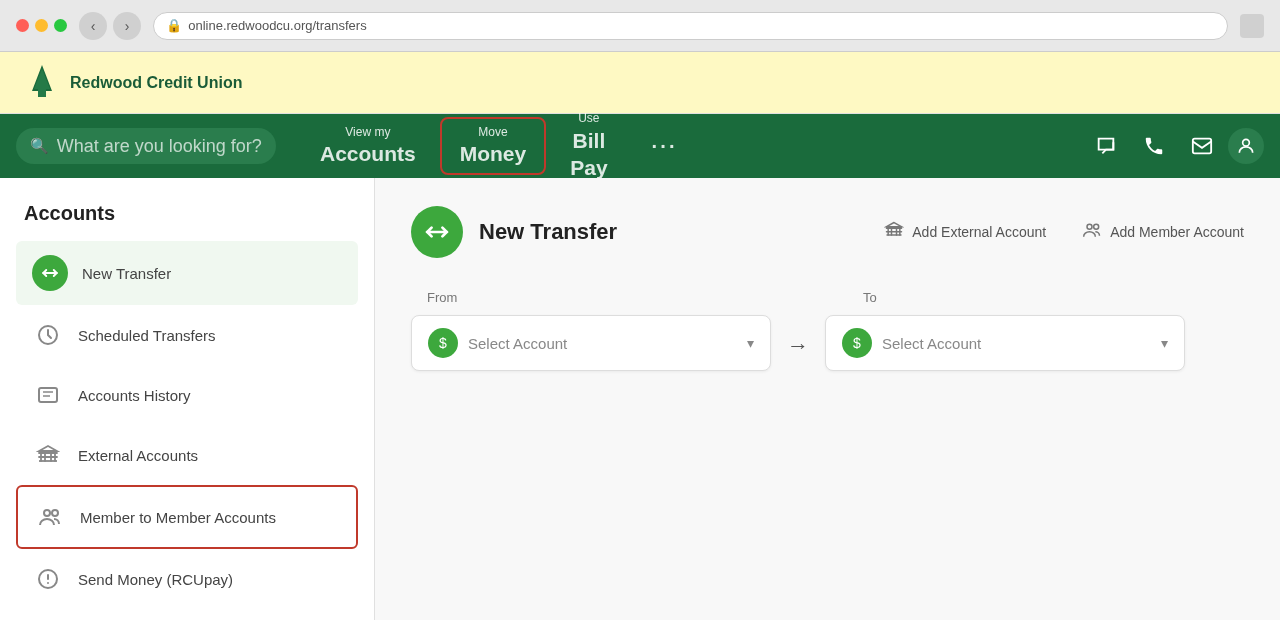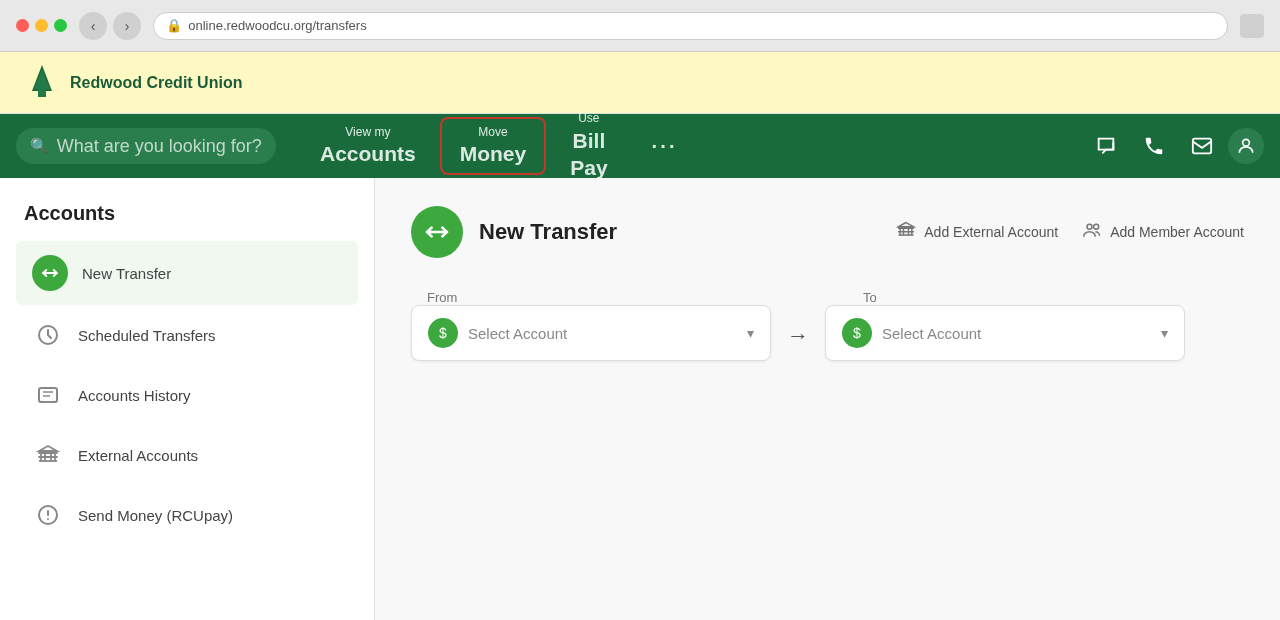--- a/index.html
+++ b/index.html
@@ -194,38 +194,39 @@
       font-size: 22px;
     }
     .main-title {
       font-size: 22px;
       font-weight: 600;
       color: #222;
     }
     .header-actions {
       display: flex;
       align-items: center;
-      gap: 24px;
+      gap: 36px;
     }
     .action-link {
       display: flex;
       align-items: center;
       gap: 8px;
       color: #555;
       font-size: 14px;
       cursor: pointer;
       text-decoration: none;
     }
     .action-icon { font-size: 18px; color: #888; }
 
     
     .transfer-form { margin-top: 8px; }
     .form-labels {
       display: flex;
       gap: 16px;
+      margin-bottom: 10px;
     }
     .form-label {
       font-size: 13px;
       color: #777;
     }
     .form-label.from { margin-left: 16px; width: 360px; }
     .form-label.to { margin-left: 60px; }
 
     .form-row {
       display: flex;
@@ -393,20 +394,31 @@
       <div class="sidebar-item">
         <div class="sidebar-icon gray">
           <svg width="24" height="24" viewBox="0 0 24 24" fill="none">
             <path d="M3 10h18M3 14h18M12 3L3 8h18L12 3zM5 10v8M9 10v8M15 10v8M19 10v8" stroke="#888" stroke-width="1.8" stroke-linecap="round"></path>
             <line x1="3" y1="18" x2="21" y2="18" stroke="#888" stroke-width="1.8"></line>
           </svg>
         </div>
         <span>External Accounts</span>
       </div>
 
+      <div class="sidebar-item highlighted">
+        <div class="sidebar-icon gray">
+          <svg width="24" height="24" viewBox="0 0 24 24" fill="none">
+            <circle cx="9" cy="8" r="3" stroke="#888" stroke-width="2"></circle>
+            <circle cx="17" cy="8" r="3" stroke="#888" stroke-width="2"></circle>
+            <path d="M2 20c0-3.3 3.1-6 7-6s7 2.7 7 6" stroke="#888" stroke-width="2" fill="none"></path>
+            <path d="M16 14c2.5 0 5 1.8 5 5" stroke="#888" stroke-width="2" fill="none"></path>
+          </svg>
+        </div>
+        <span>Member to Member Accounts</span>
+      </div>
 
       <div class="sidebar-item">
         <div class="sidebar-icon gray">
           <svg width="24" height="24" viewBox="0 0 24 24" fill="none">
             <circle cx="12" cy="12" r="9" stroke="#888" stroke-width="2"></circle>
             <path d="M12 8v4M12 16v.1" stroke="#888" stroke-width="2" stroke-linecap="round"></path>
           </svg>
         </div>
         <span>Send Money (RCUpay)</span>
       </div>

